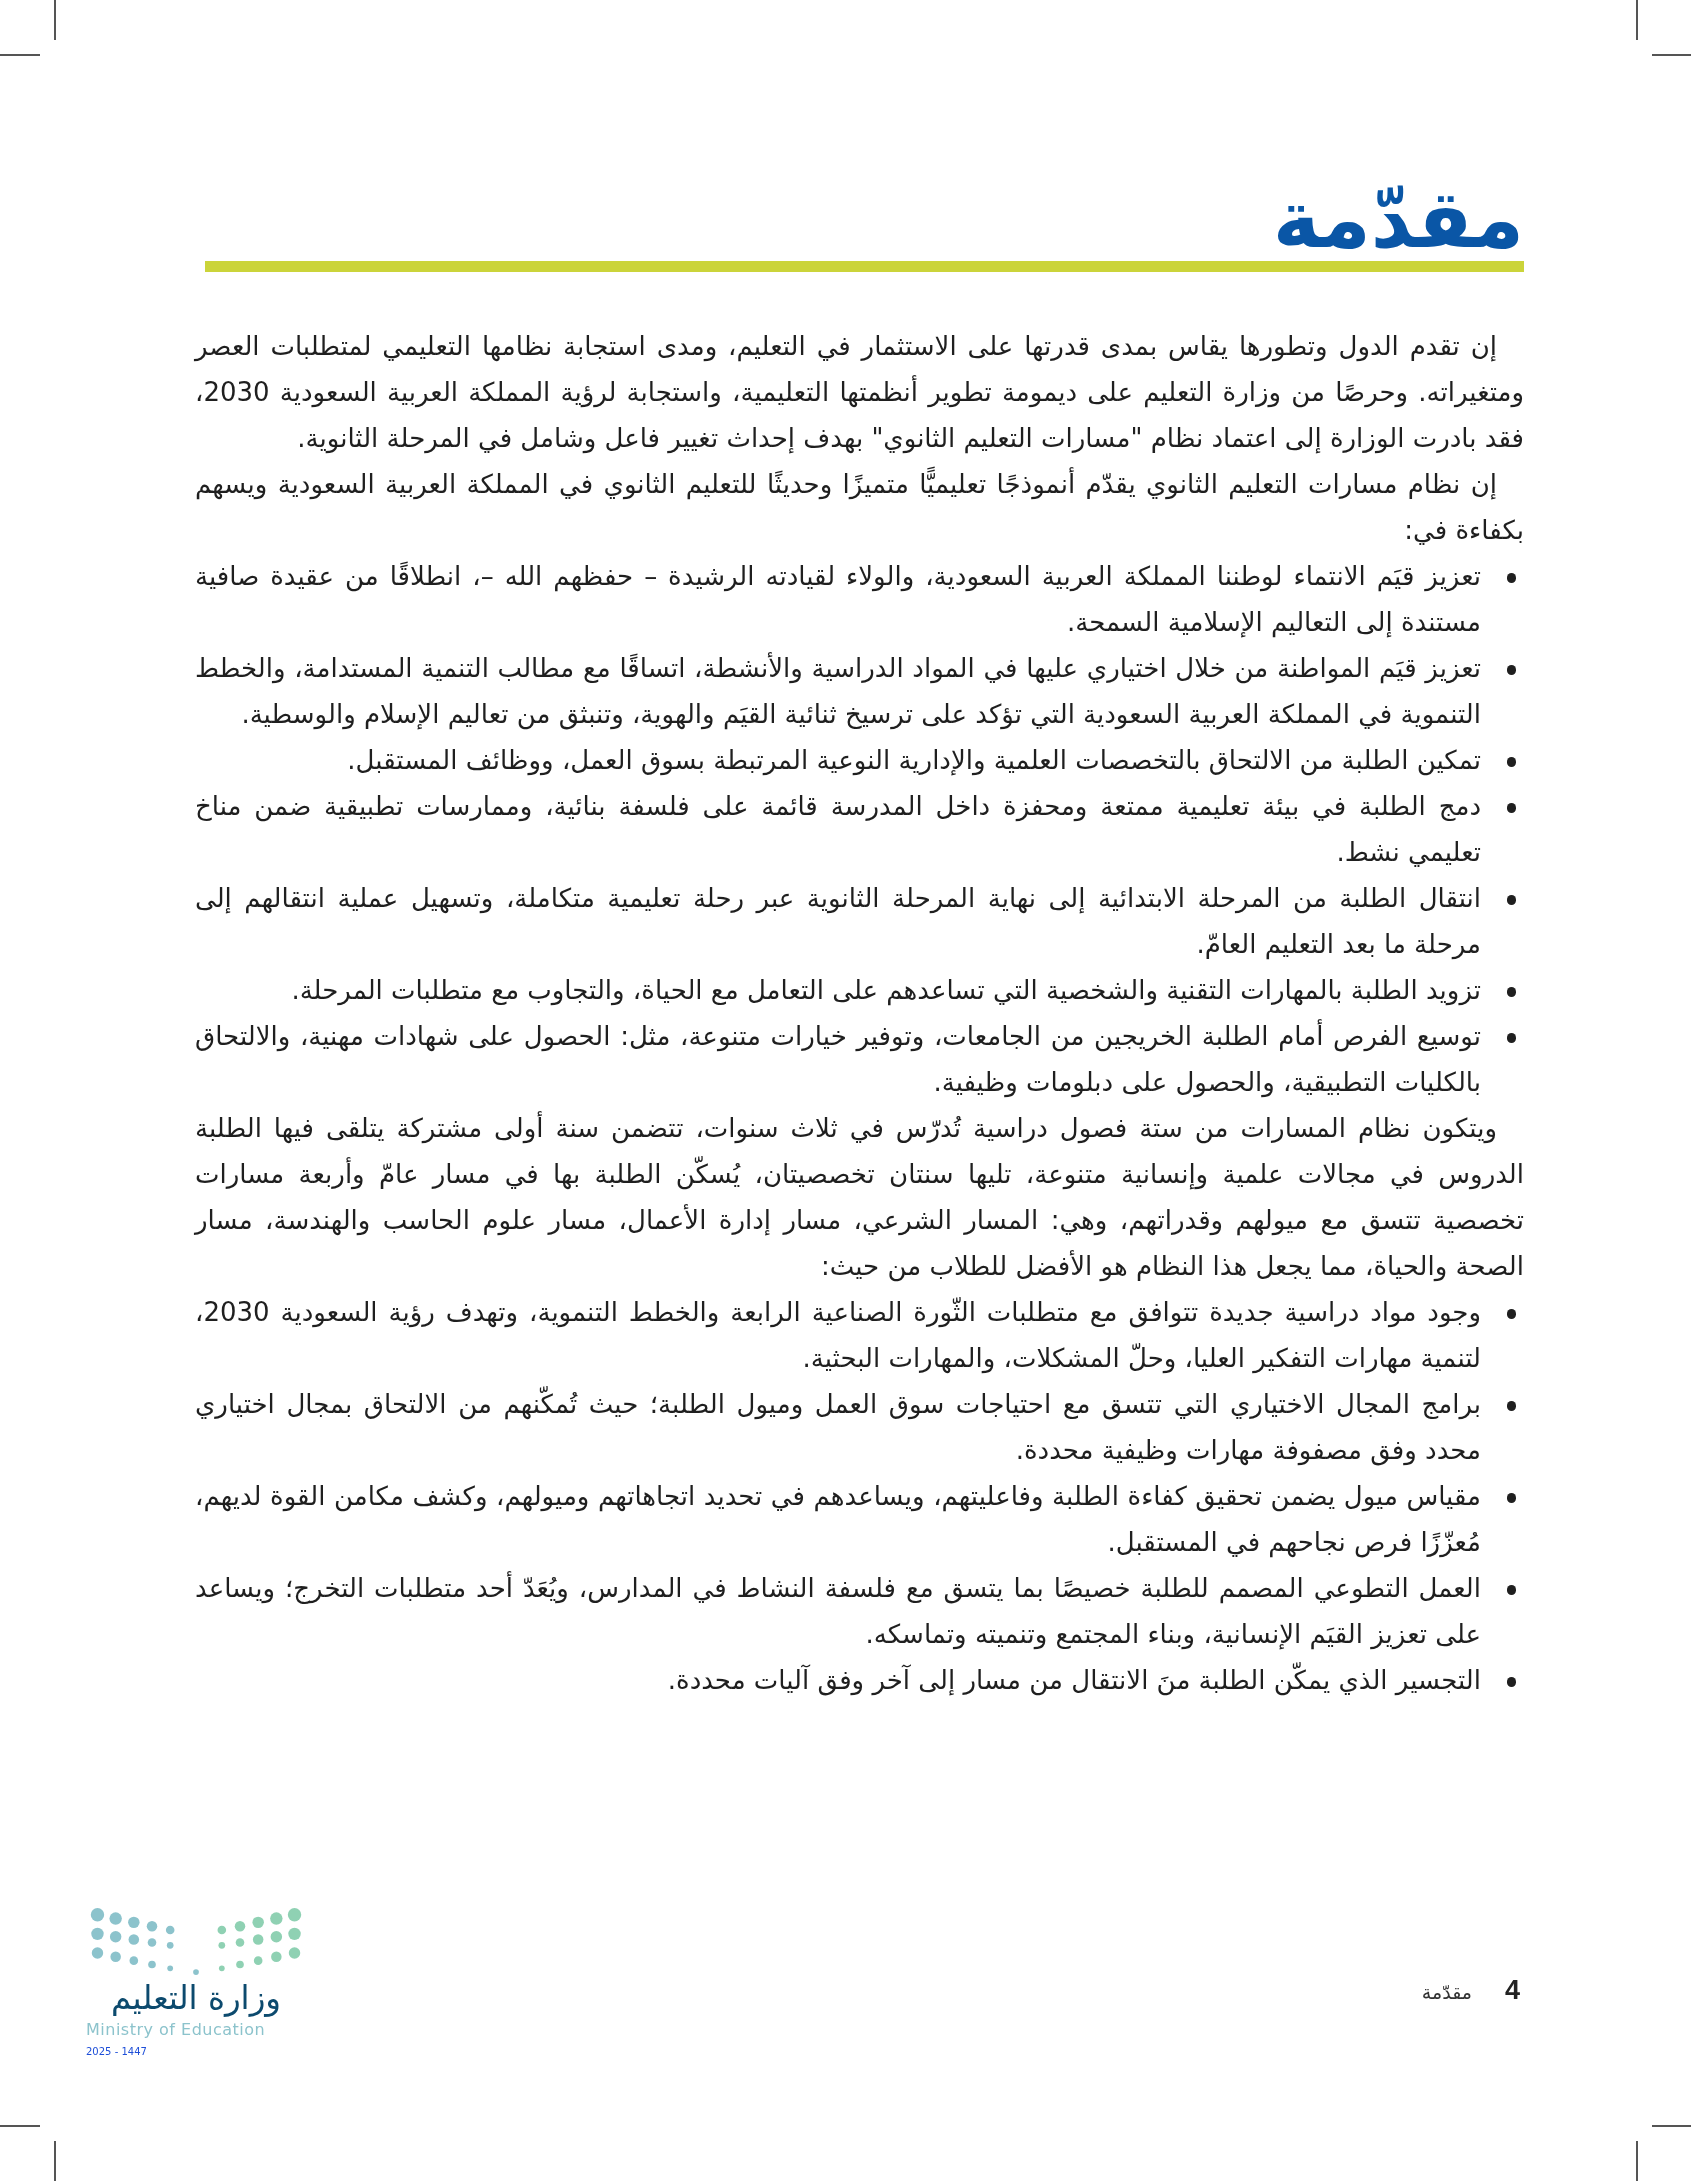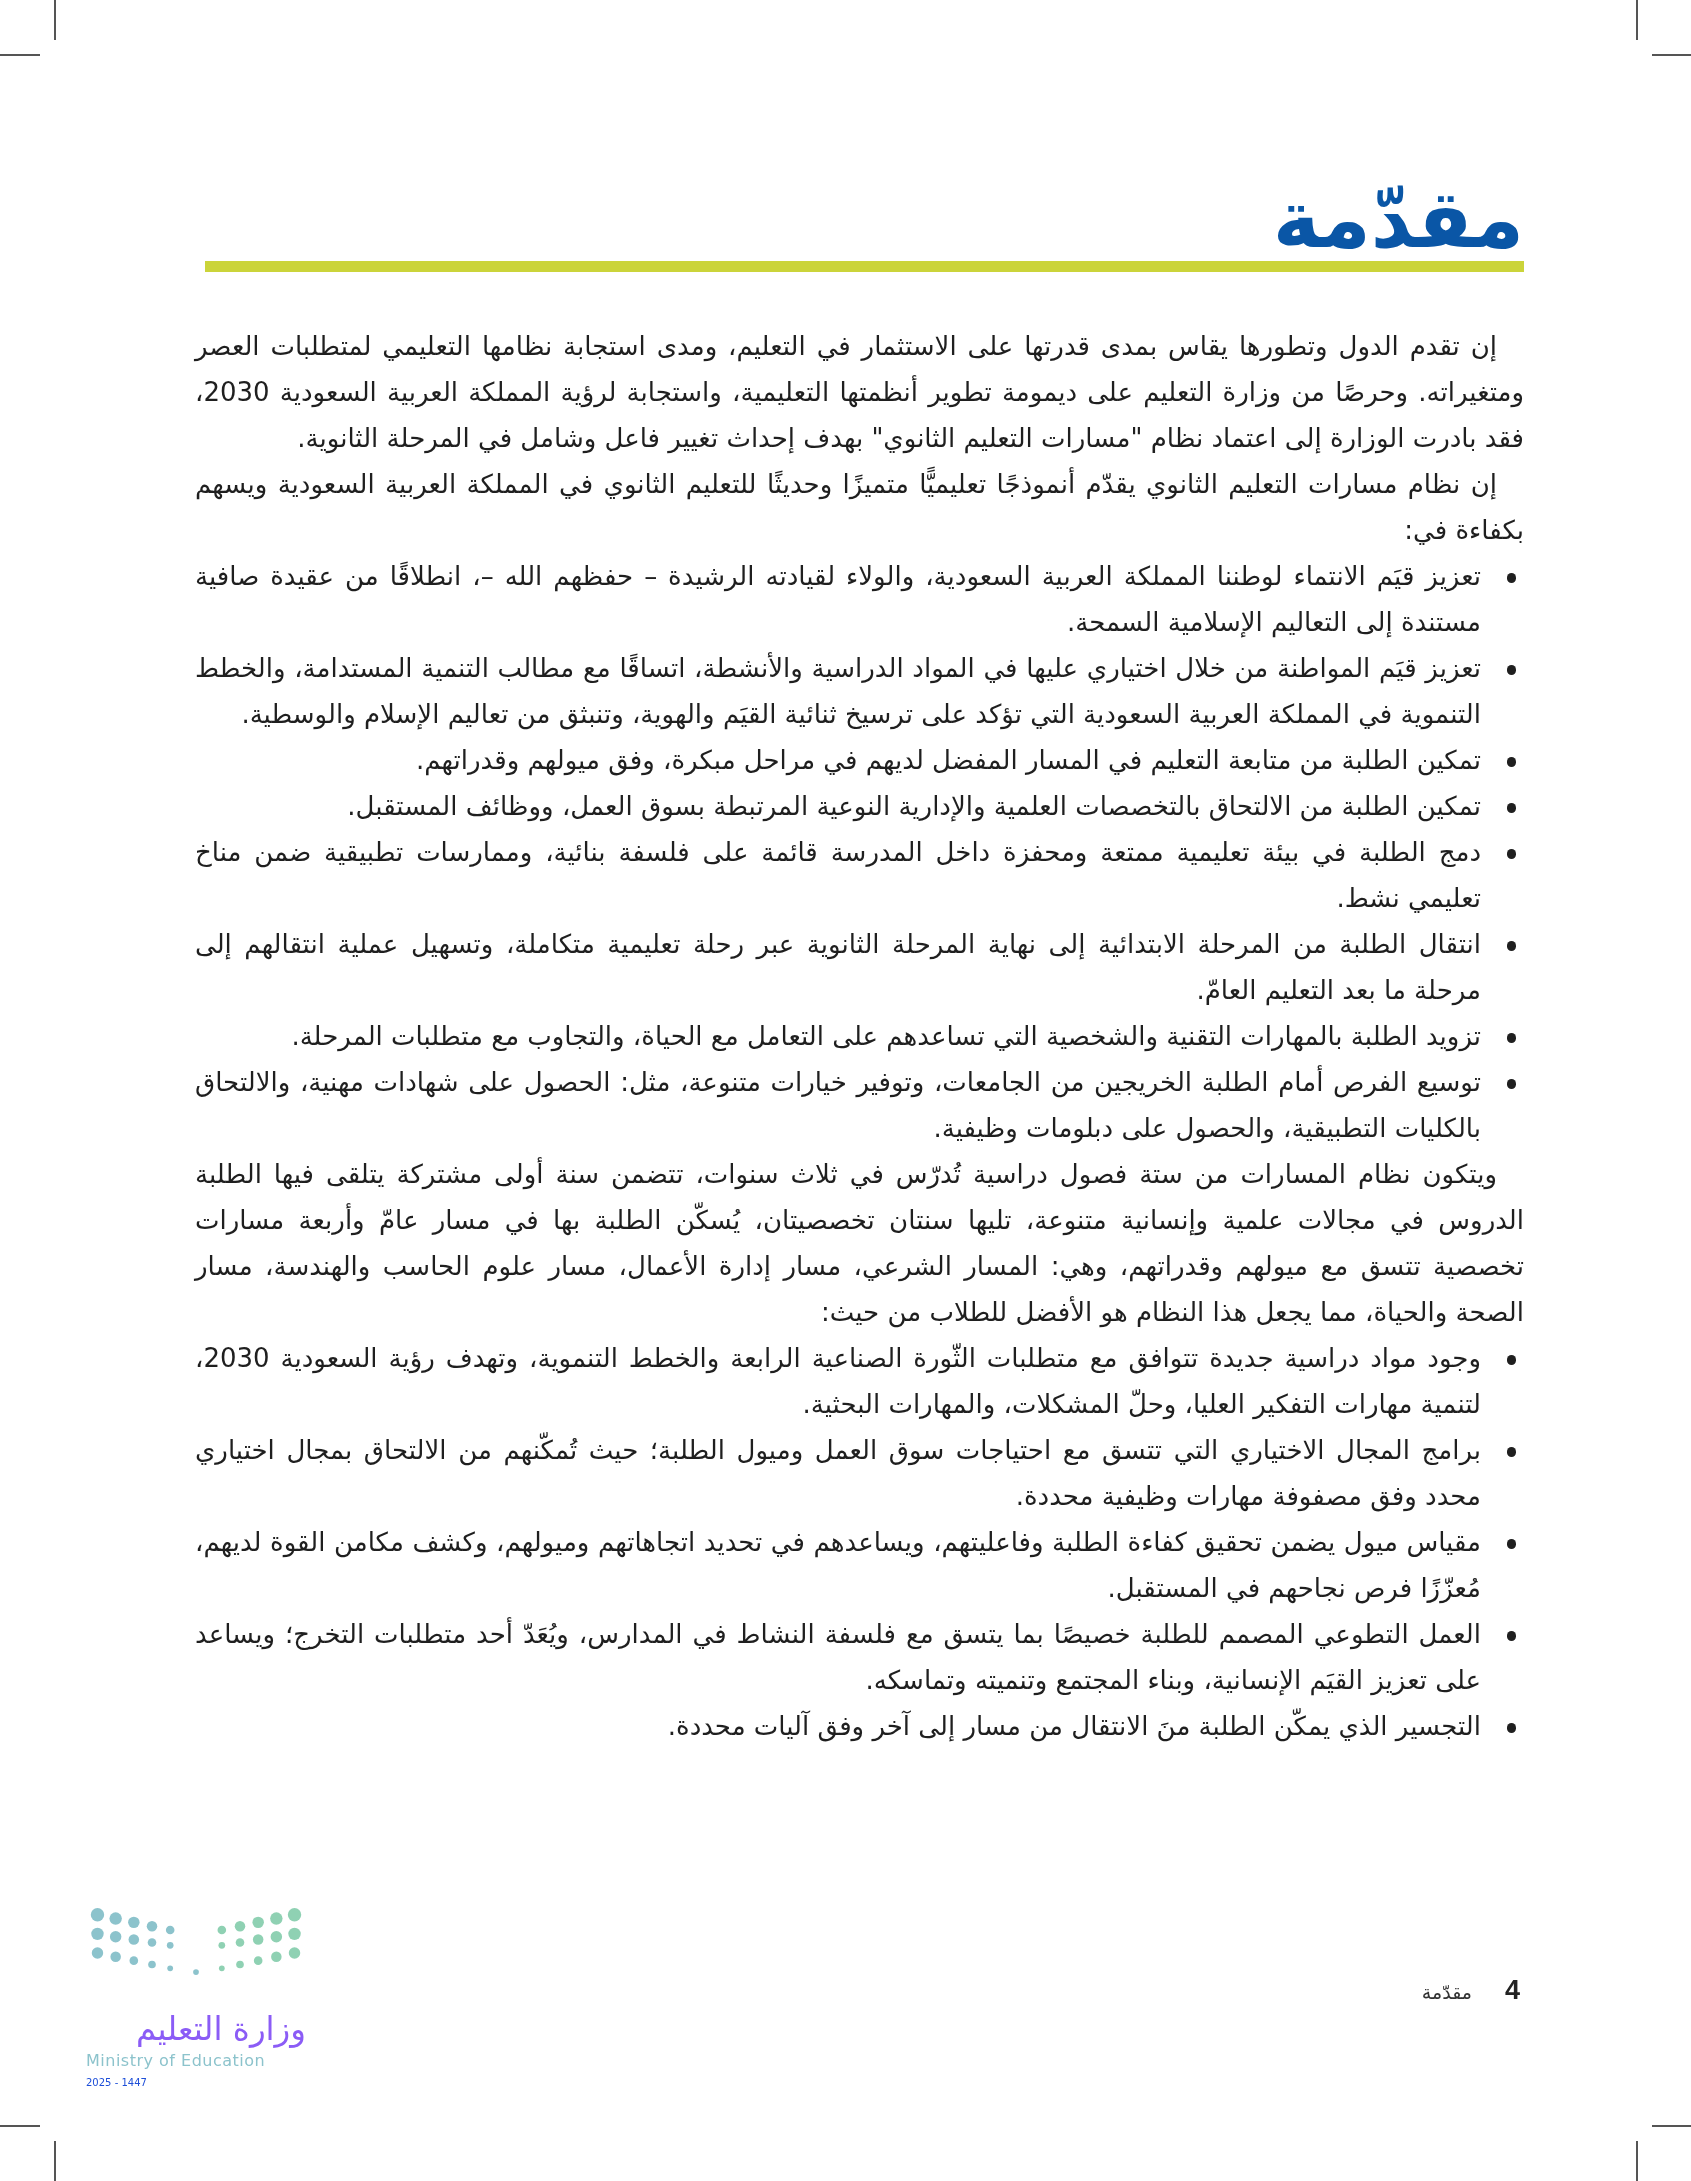--- a/index.html
+++ b/index.html
@@ -20,21 +20,21 @@
              font-size: 26px; line-height: 46px; text-align: justify; }
   .content p { margin: 0; }
   .content p.indent { text-indent: 27px; }
   .content ul { list-style: none; margin: 0; padding: 0; }
   .content li { position: relative; padding-right: 43px; }
   .content li::before { content: ""; position: absolute; right: 7.6px; top: 20px; width: 9.6px; height: 9.6px;
                         border-radius: 50%; background: #1f1f1f; }
 
   .logo { position: absolute; left: 86px; top: 1907px; width: 220px; }
   .logo-dots { display: block; }
-  .logo-ar { direction: rtl; text-align: right; font-size: 32.5px; color: #8b5cf6; margin-top: 34px; line-height: 38px; }
+  .logo-ar { direction: rtl; text-align: center; font-size: 32.5px; color: #0c4a6e; margin-top: 3px; line-height: 38px; }
   .logo-en { font-family: "DejaVu Sans", sans-serif; font-size: 16px; color: #8cc3cc; letter-spacing: 0.5px; line-height: 25px; }
   .logo-year { font-family: "DejaVu Sans", sans-serif; font-size: 10px; color: #1d4ed8; line-height: 19px; }
 
   .footer-label { position: absolute; right: 220px; top: 1981px; direction: rtl; font-size: 19px; color: #333; }
   .page-number { position: absolute; right: 172px; top: 1975px; font-size: 27px; font-weight: bold; color: #222;
                  font-family: "Liberation Sans", sans-serif; }
 </style>
 </head>
 <body>
 
@@ -51,21 +51,20 @@
   <h1 class="page-title">مقدّمة</h1>
 </div>
 <div class="title-rule"></div>
 
 <div class="content">
   <p class="indent">إن تقدم الدول وتطورها يقاس بمدى قدرتها على الاستثمار في التعليم، ومدى استجابة نظامها التعليمي لمتطلبات العصر ومتغيراته. وحرصًا من وزارة التعليم على ديمومة تطوير أنظمتها التعليمية، واستجابة لرؤية المملكة العربية السعودية 2030، فقد بادرت الوزارة إلى اعتماد نظام "مسارات التعليم الثانوي" بهدف إحداث تغيير فاعل وشامل في المرحلة الثانوية.</p>
   <p class="indent">إن نظام مسارات التعليم الثانوي يقدّم أنموذجًا تعليميًّا متميزًا وحديثًا للتعليم الثانوي في المملكة العربية السعودية ويسهم بكفاءة في:</p>
   <ul>
     <li>تعزيز قيَم الانتماء لوطننا المملكة العربية السعودية، والولاء لقيادته الرشيدة – حفظهم الله –، انطلاقًا من عقيدة صافية مستندة إلى التعاليم الإسلامية السمحة.</li>
     <li>تعزيز قيَم المواطنة من خلال اختياري عليها في المواد الدراسية والأنشطة، اتساقًا مع مطالب التنمية المستدامة، والخطط التنموية في المملكة العربية السعودية التي تؤكد على ترسيخ ثنائية القيَم والهوية، وتنبثق من تعاليم الإسلام والوسطية.</li>
-    <li>تمكين الطلبة من متابعة التعليم في المسار المفضل لديهم في مراحل مبكرة، وفق ميولهم وقدراتهم.</li>
     <li>تمكين الطلبة من الالتحاق بالتخصصات العلمية والإدارية النوعية المرتبطة بسوق العمل، ووظائف المستقبل.</li>
     <li>دمج الطلبة في بيئة تعليمية ممتعة ومحفزة داخل المدرسة قائمة على فلسفة بنائية، وممارسات تطبيقية ضمن مناخ تعليمي نشط.</li>
     <li>انتقال الطلبة من المرحلة الابتدائية إلى نهاية المرحلة الثانوية عبر رحلة تعليمية متكاملة، وتسهيل عملية انتقالهم إلى مرحلة ما بعد التعليم العامّ.</li>
     <li>تزويد الطلبة بالمهارات التقنية والشخصية التي تساعدهم على التعامل مع الحياة، والتجاوب مع متطلبات المرحلة.</li>
     <li>توسيع الفرص أمام الطلبة الخريجين من الجامعات، وتوفير خيارات متنوعة، مثل: الحصول على شهادات مهنية، والالتحاق بالكليات التطبيقية، والحصول على دبلومات وظيفية.</li>
   </ul>
   <p class="indent">ويتكون نظام المسارات من ستة فصول دراسية تُدرّس في ثلاث سنوات، تتضمن سنة أولى مشتركة يتلقى فيها الطلبة الدروس في مجالات علمية وإنسانية متنوعة، تليها سنتان تخصصيتان، يُسكّن الطلبة بها في مسار عامّ وأربعة مسارات تخصصية تتسق مع ميولهم وقدراتهم، وهي: المسار الشرعي، مسار إدارة الأعمال، مسار علوم الحاسب والهندسة، مسار الصحة والحياة، مما يجعل هذا النظام هو الأفضل للطلاب من حيث:</p>
   <ul>
     <li>وجود مواد دراسية جديدة تتوافق مع متطلبات الثّورة الصناعية الرابعة والخطط التنموية، وتهدف رؤية السعودية 2030، لتنمية مهارات التفكير العليا، وحلّ المشكلات، والمهارات البحثية.</li>
     <li>برامج المجال الاختياري التي تتسق مع احتياجات سوق العمل وميول الطلبة؛ حيث تُمكّنهم من الالتحاق بمجال اختياري محدد وفق مصفوفة مهارات وظيفية محددة.</li>

